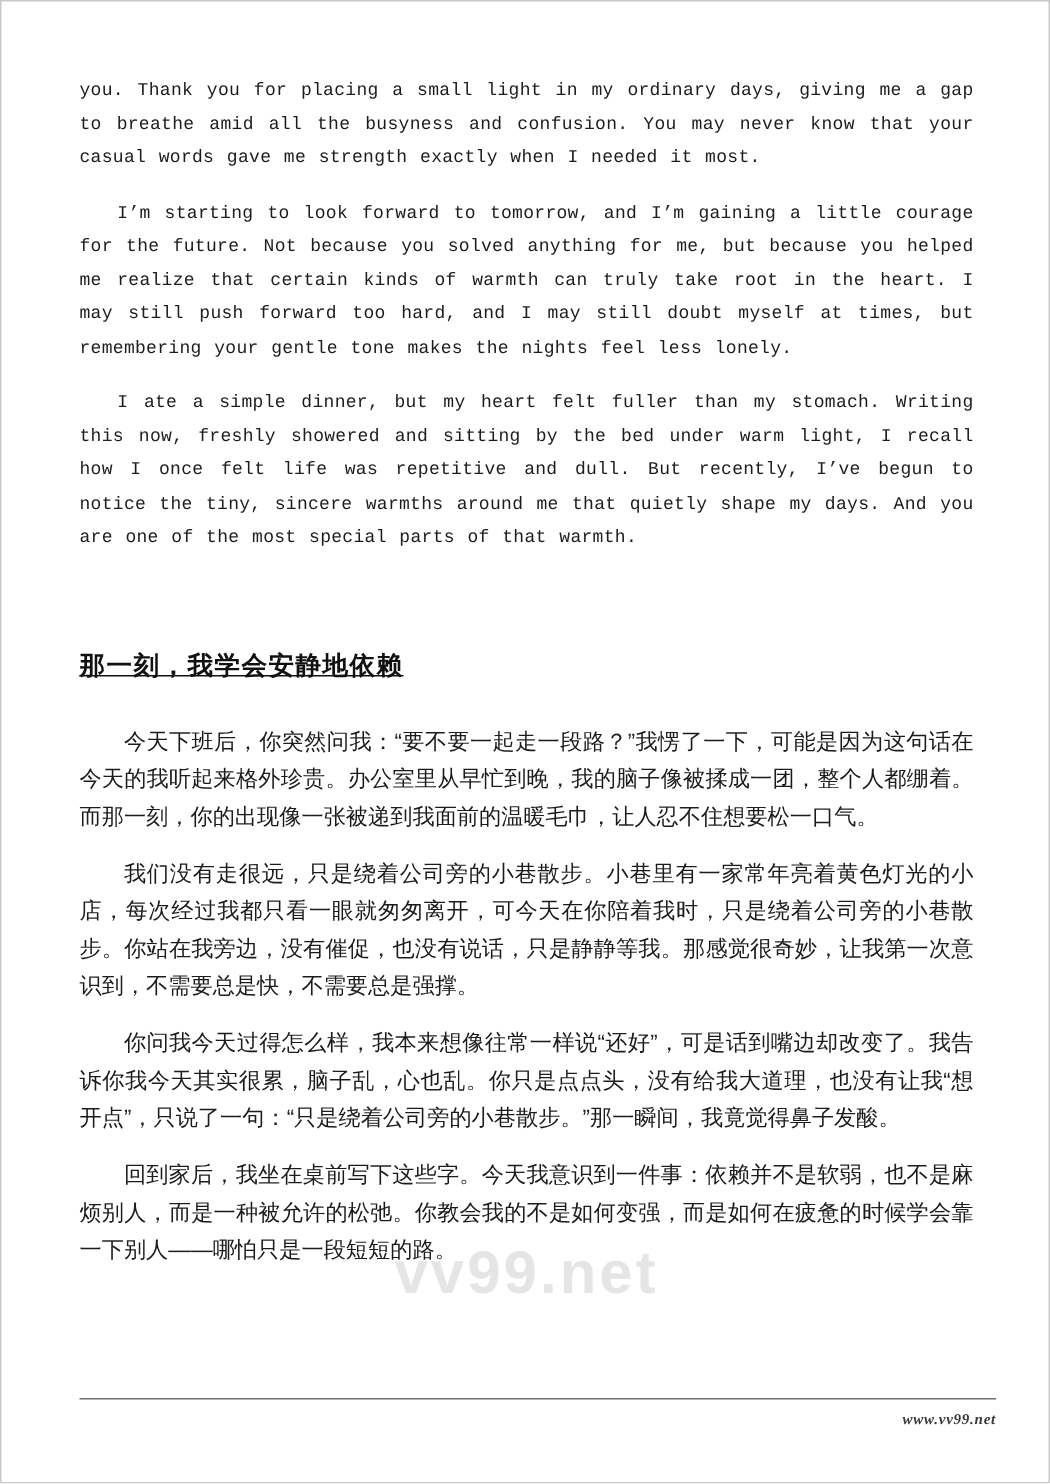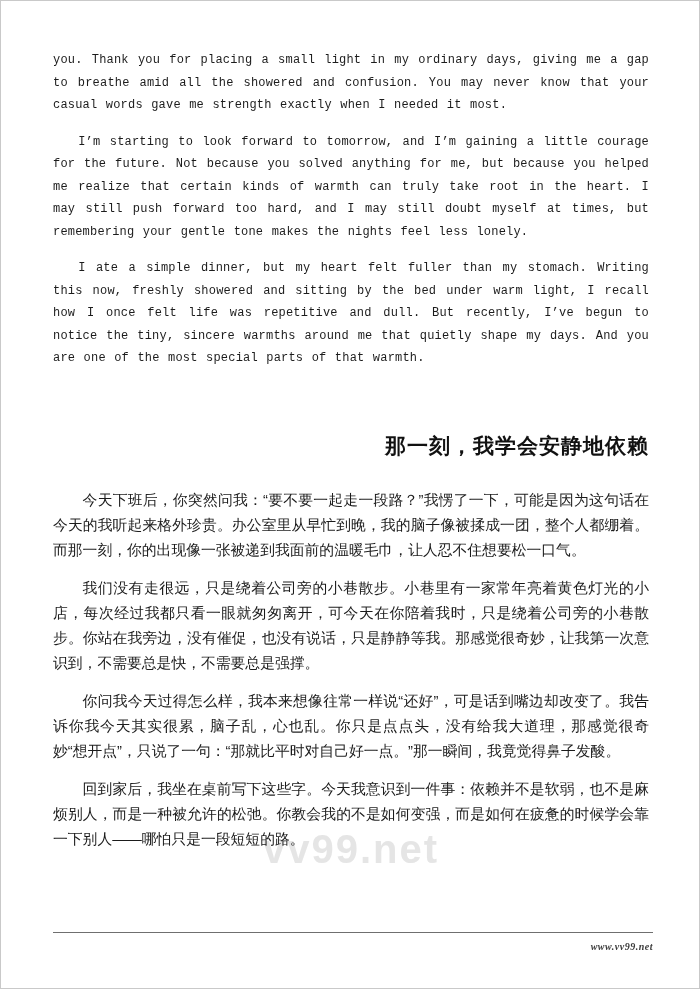--- a/index.html
+++ b/index.html
@@ -31,27 +31,28 @@
     text-align: justify;
     margin: 0 0 14px 0;
     letter-spacing: 0.2px;
     word-spacing: 1px;
   }
   .english-section p.indent {
     text-indent: 3.5ch;
   }
   .chinese-title {
     margin-top: 62px;
-    text-align: right;
+    text-align: left;
     font-family: "Liberation Serif", "DejaVu Serif", serif;
-    font-size: 21px;
+    font-size: 17px;
     font-weight: bold;
     color: #111111;
     letter-spacing: 1px;
     margin-bottom: 28px;
+    text-decoration: underline;
   }
   .chinese-section p {
     font-family: Liberation Sans, sans-serif;
     font-size: 14.8px;
     line-height: 25px;
     color: #1b1b1b;
     text-align: justify;
     margin: 0 0 13px 0;
   }
   .chinese-section p.cn-indent {
@@ -67,21 +68,21 @@
     font-weight: bold;
     color: #c6c6c6;
     opacity: 0.45;
     letter-spacing: 2px;
     pointer-events: none;
     white-space: nowrap;
   }
   .footer {
     position: absolute;
     left: 52px;
-    right: 46px;
+    right: 35px;
     bottom: 34px;
     z-index: 2;
     border-top: 1px solid #6f6f6f;
     padding-top: 3px;
     text-align: right;
   }
   .footer-url {
     font-family: "Liberation Serif", "DejaVu Serif", serif;
     font-size: 10px;
     font-weight: bold;
@@ -93,31 +94,31 @@
 </head>
 <body>
 
 <div class="page">
 
   <div class="watermark">vv99.net</div>
 
   <div class="content">
 
     <div class="english-section">
-      <p>you. Thank you for placing a small light in my ordinary days, giving me a gap to breathe amid all the showered and confusion. You may never know that your casual words gave me strength exactly when I needed it most.</p>
+      <p>you. Thank you for placing a small light in my ordinary days, giving me a gap to breathe amid all the busyness and confusion. You may never know that your casual words gave me strength exactly when I needed it most.</p>
       <p class="indent">I’m starting to look forward to tomorrow, and I’m gaining a little courage for the future. Not because you solved anything for me, but because you helped me realize that certain kinds of warmth can truly take root in the heart. I may still push forward too hard, and I may still doubt myself at times, but remembering your gentle tone makes the nights feel less lonely.</p>
       <p class="indent">I ate a simple dinner, but my heart felt fuller than my stomach. Writing this now, freshly showered and sitting by the bed under warm light, I recall how I once felt life was repetitive and dull. But recently, I’ve begun to notice the tiny, sincere warmths around me that quietly shape my days. And you are one of the most special parts of that warmth.</p>
     </div>
 
     <div class="chinese-title">那一刻，我学会安静地依赖</div>
 
     <div class="chinese-section">
       <p class="cn-indent">今天下班后，你突然问我：“要不要一起走一段路？”我愣了一下，可能是因为这句话在今天的我听起来格外珍贵。办公室里从早忙到晚，我的脑子像被揉成一团，整个人都绷着。而那一刻，你的出现像一张被递到我面前的温暖毛巾，让人忍不住想要松一口气。</p>
       <p class="cn-indent">我们没有走很远，只是绕着公司旁的小巷散步。小巷里有一家常年亮着黄色灯光的小店，每次经过我都只看一眼就匆匆离开，可今天在你陪着我时，只是绕着公司旁的小巷散步。你站在我旁边，没有催促，也没有说话，只是静静等我。那感觉很奇妙，让我第一次意识到，不需要总是快，不需要总是强撑。</p>
-      <p class="cn-indent">你问我今天过得怎么样，我本来想像往常一样说“还好”，可是话到嘴边却改变了。我告诉你我今天其实很累，脑子乱，心也乱。你只是点点头，没有给我大道理，那感觉很奇妙“想开点”，只说了一句：“那就比平时对自己好一点。”那一瞬间，我竟觉得鼻子发酸。</p>
+      <p class="cn-indent">你问我今天过得怎么样，我本来想像往常一样说“还好”，可是话到嘴边却改变了。我告诉你我今天其实很累，脑子乱，心也乱。你只是点点头，没有给我大道理，也没有让我“想开点”，只说了一句：“只是绕着公司旁的小巷散步。”那一瞬间，我竟觉得鼻子发酸。</p>
       <p class="cn-indent">回到家后，我坐在桌前写下这些字。今天我意识到一件事：依赖并不是软弱，也不是麻烦别人，而是一种被允许的松弛。你教会我的不是如何变强，而是如何在疲惫的时候学会靠一下别人——哪怕只是一段短短的路。</p>
     </div>
 
   </div>
 
   <div class="footer">
     <span class="footer-url">www.vv99.net</span>
   </div>
 
 </div>

